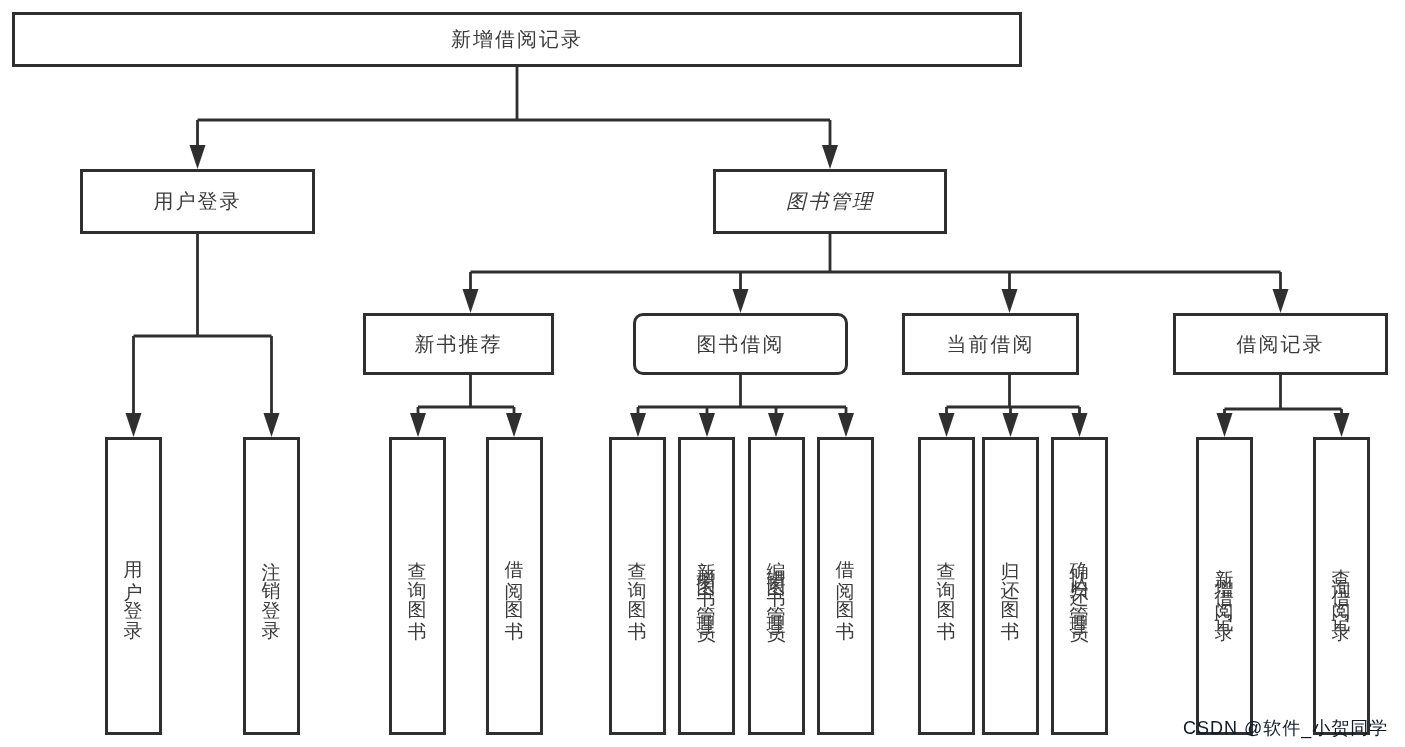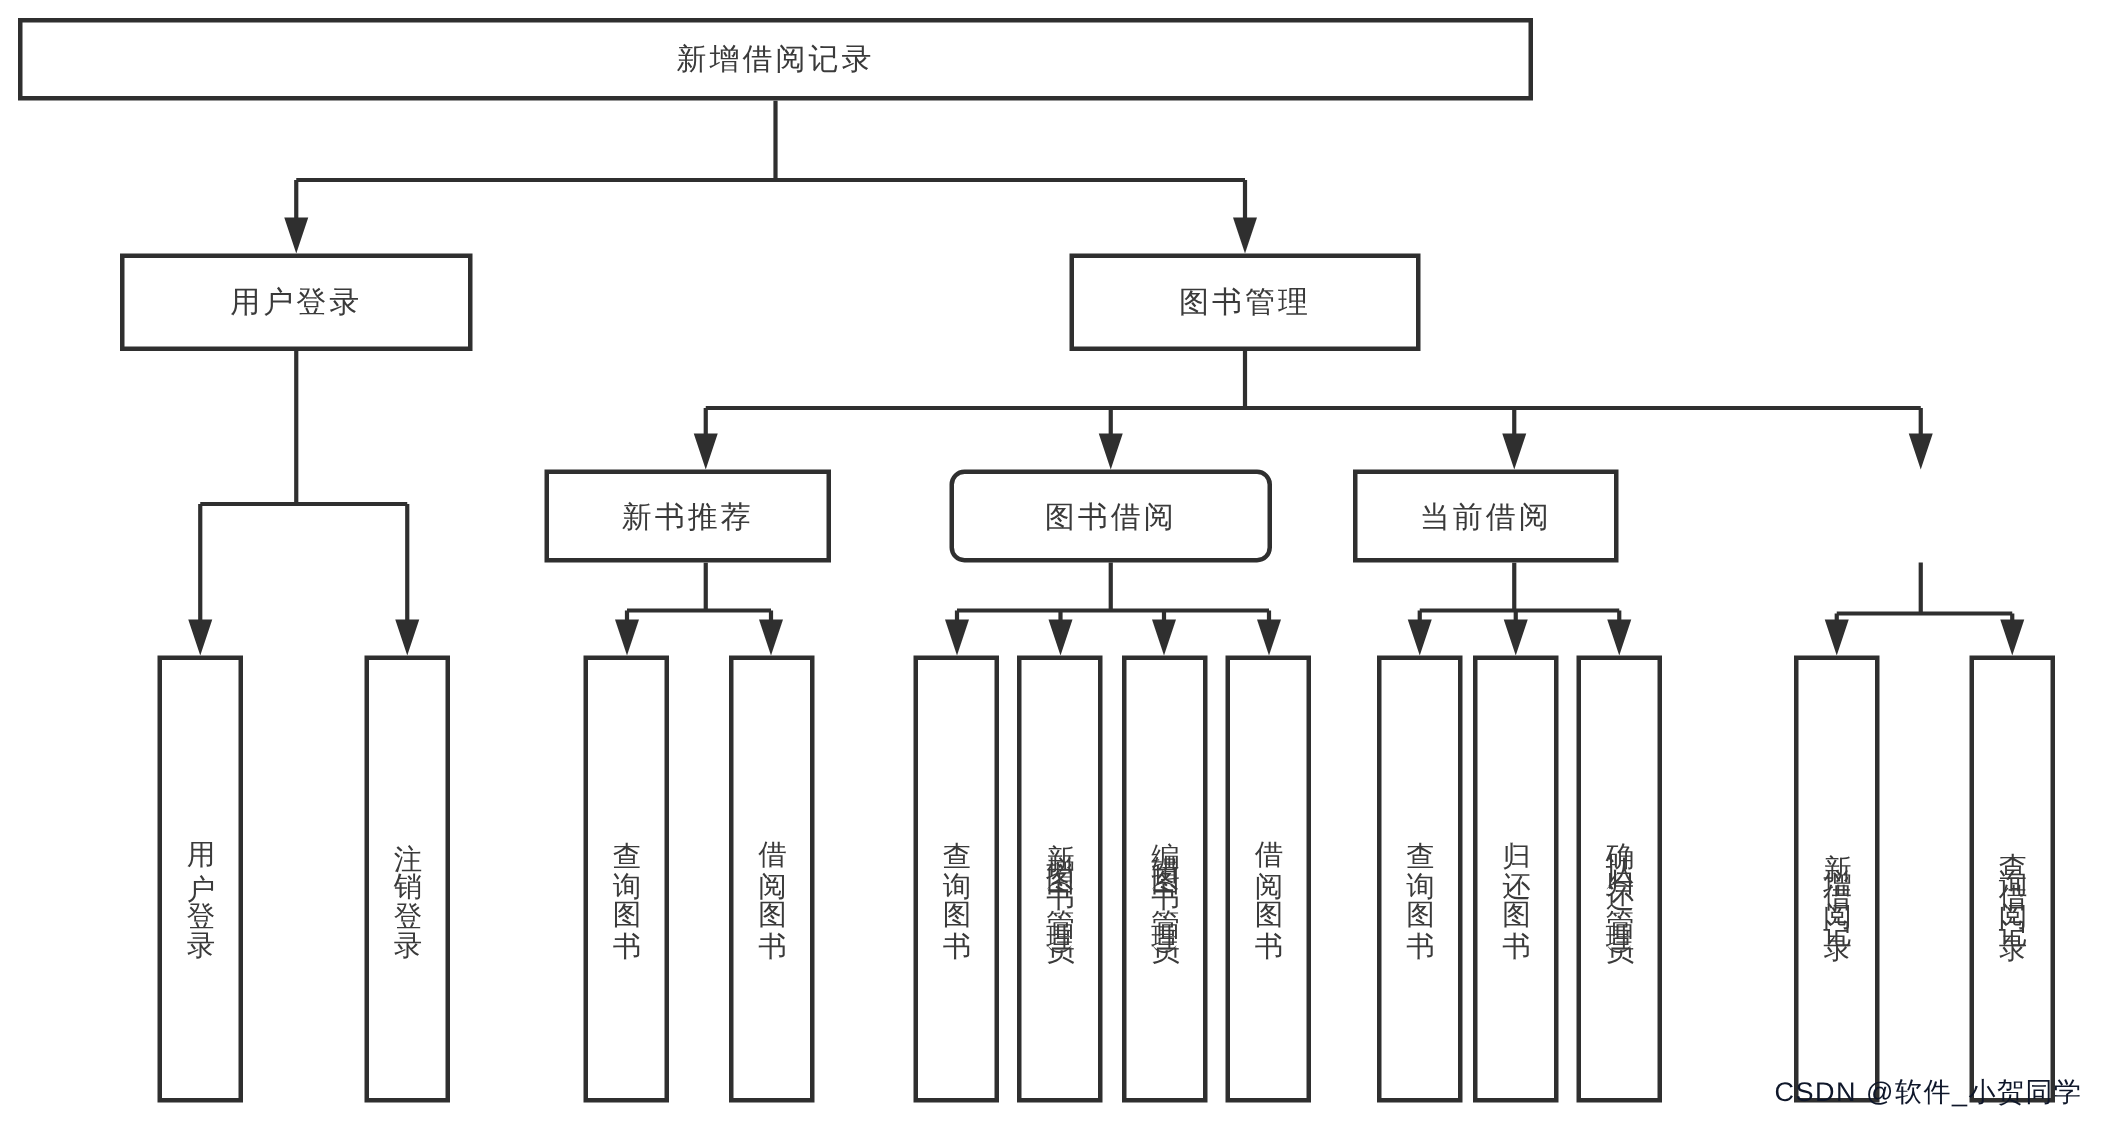--- a/index.html
+++ b/index.html
@@ -98,32 +98,35 @@
     </g>
   </svg>
 
   <div class="node h" style="left:12px; top:12px; width:1010px; height:55px;">
     <span>新增借阅记录</span>
   </div>
 
   <div class="node h" style="left:80px; top:169px; width:235px; height:65px;">
     <span>用户登录</span>
   </div>
-  <div class="node h" style="left:713px; top:169px; width:234px; height:65px;">
+  <div class="node h" style="left:713px; top:169px; width:234px; height:65px;font-style:italic;">
     <span>图书管理</span>
   </div>
 
   <div class="node h" style="left:363px; top:313px; width:191px; height:62px;">
     <span>新书推荐</span>
   </div>
   <div class="node h" style="left:633px; top:313px; width:215px; height:62px;border-radius:10px;">
     <span>图书借阅</span>
   </div>
   <div class="node h" style="left:902px; top:313px; width:177px; height:62px;">
     <span>当前借阅</span>
+  </div>
+  <div class="node h" style="left:1173px; top:313px; width:215px; height:62px;">
+    <span>借阅记录</span>
   </div>
 
   <div class="node leaf ls-wide" style="left:105px; top:437px; width:57px; height:298px;">
     <span>用户登录</span>
   </div>
   <div class="node leaf ls-wide" style="left:243px; top:437px; width:57px; height:298px;">
     <span>注销登录</span>
   </div>
   <div class="node leaf ls-wide" style="left:389px; top:437px; width:57px; height:298px;">
     <span>查询图书</span>

